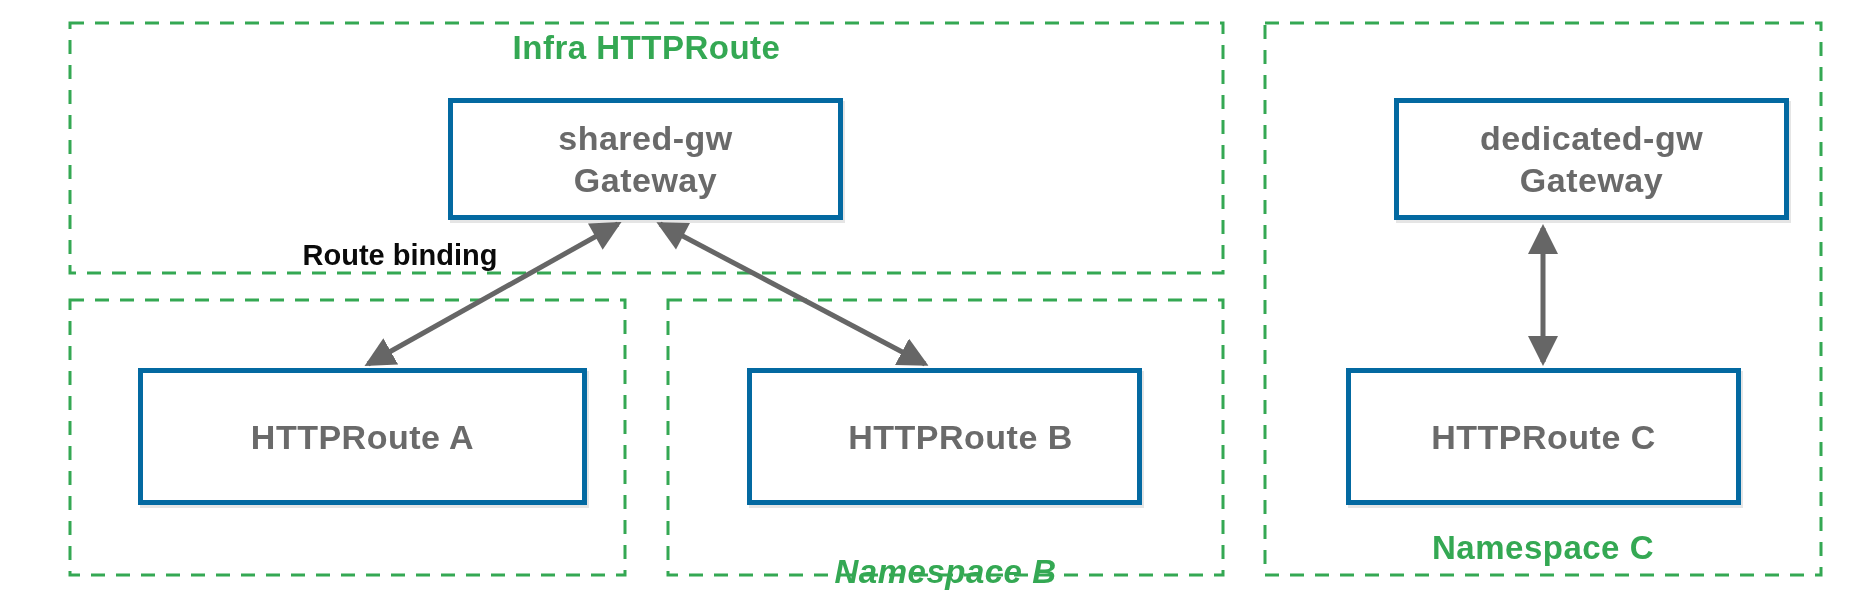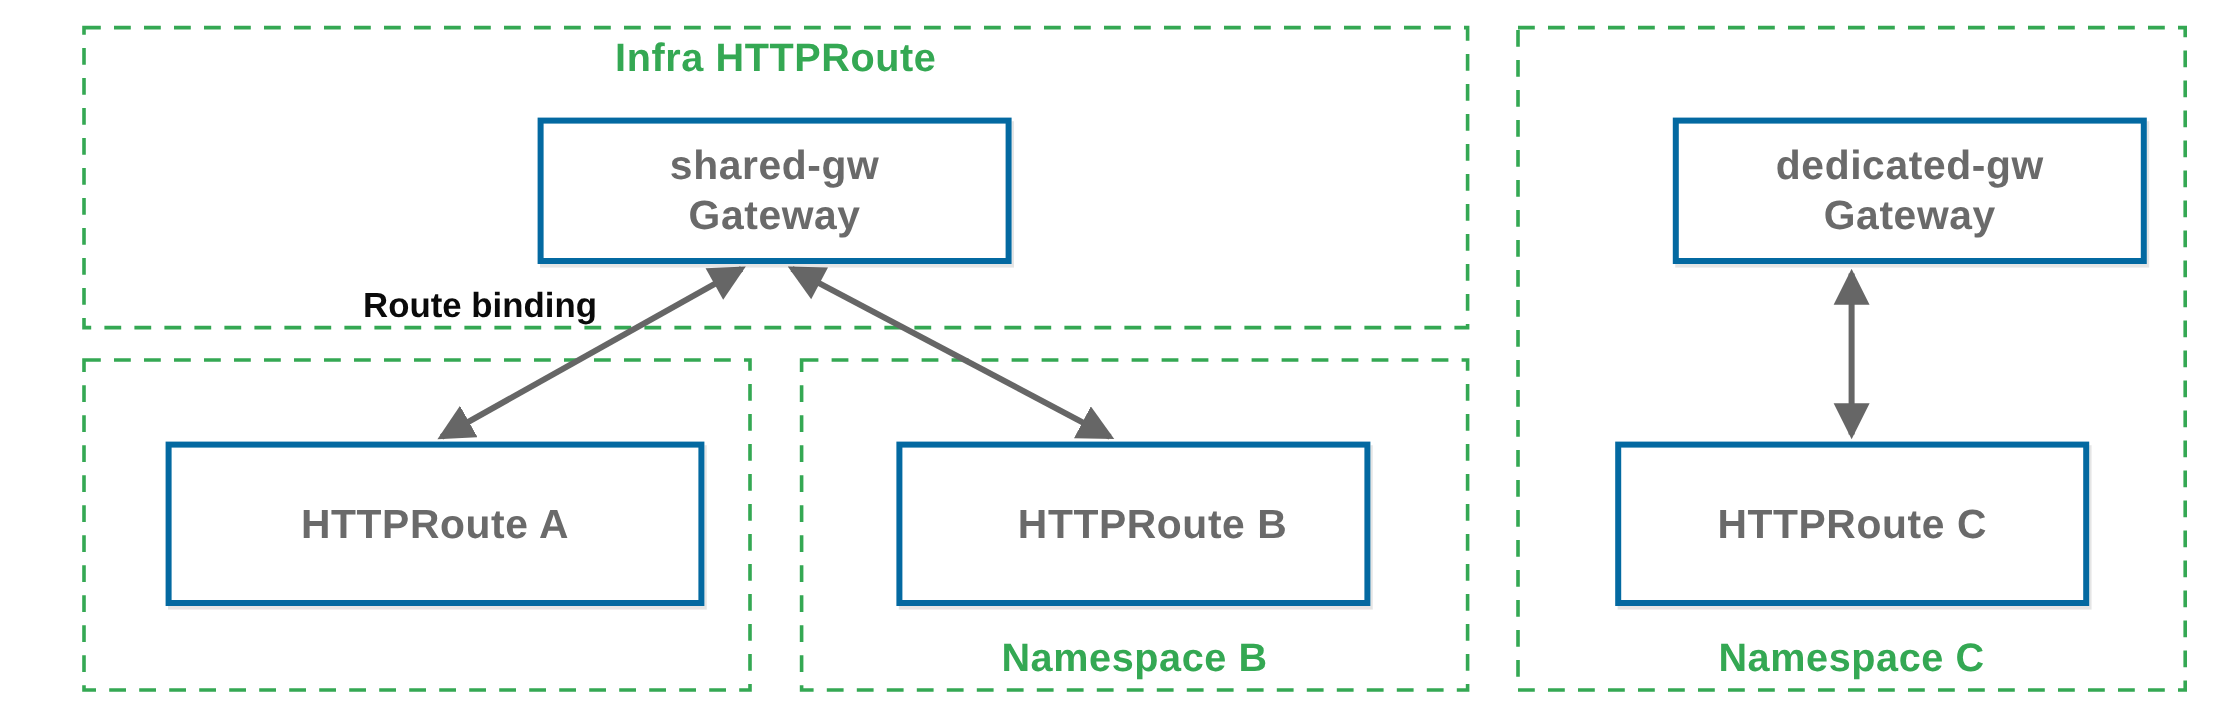--- a/index.html
+++ b/index.html
@@ -78,21 +78,21 @@
     <rect x="70" y="300" width="555" height="275" fill="none" stroke="#34a853" stroke-width="3" stroke-dasharray="14 11"></rect>
     <rect x="668" y="300" width="555" height="275" fill="none" stroke="#34a853" stroke-width="3" stroke-dasharray="14 11"></rect>
     <rect x="1265" y="23" width="556" height="552" fill="none" stroke="#34a853" stroke-width="3" stroke-dasharray="14 11"></rect>
 
     <line x1="618" y1="224" x2="368" y2="364" stroke="#666666" stroke-width="5" marker-start="url(#arrow-start)" marker-end="url(#arrow-end)"></line>
     <line x1="660" y1="224" x2="925" y2="364" stroke="#666666" stroke-width="5" marker-start="url(#arrow-start)" marker-end="url(#arrow-end)"></line>
     <line x1="1543" y1="228" x2="1543" y2="362" stroke="#666666" stroke-width="5" marker-start="url(#arrow-start)" marker-end="url(#arrow-end)"></line>
   </svg>
 
   <div class="label ns-title" style="left:70px; top:28px; width:1153px; height:40px;">Infra HTTPRoute</div>
-  <div class="label ns-title" style="left:668px; top:528px; width:555px; height:40px;">Namespace B</div>
+  <div class="label ns-title" style="left:668px; top:552px; width:555px; height:40px;font-style:italic;">Namespace B</div>
   <div class="label ns-title" style="left:1265px; top:528px; width:556px; height:40px;">Namespace C</div>
 
   <div class="node" style="left:448px; top:98px; width:395px; height:122px;">shared-gw
 Gateway</div>
   <div class="node" style="left:1346px; top:98px; width:395px; height:122px;margin-left:48px;">dedicated-gw
 Gateway</div>
   <div class="node" style="left:138px; top:368px; width:449px; height:137px;">HTTPRoute A</div>
   <div class="node" style="left:747px; top:368px; width:395px; height:137px;padding-left:32px;">HTTPRoute B</div>
   <div class="node" style="left:1346px; top:368px; width:395px; height:137px;">HTTPRoute C</div>
 

